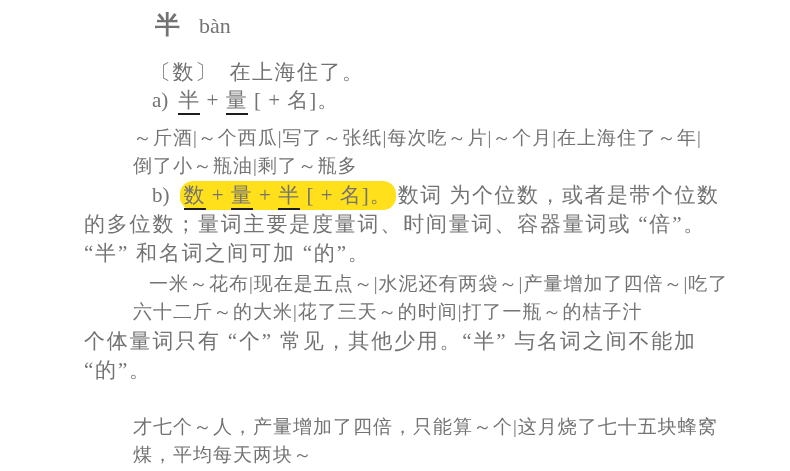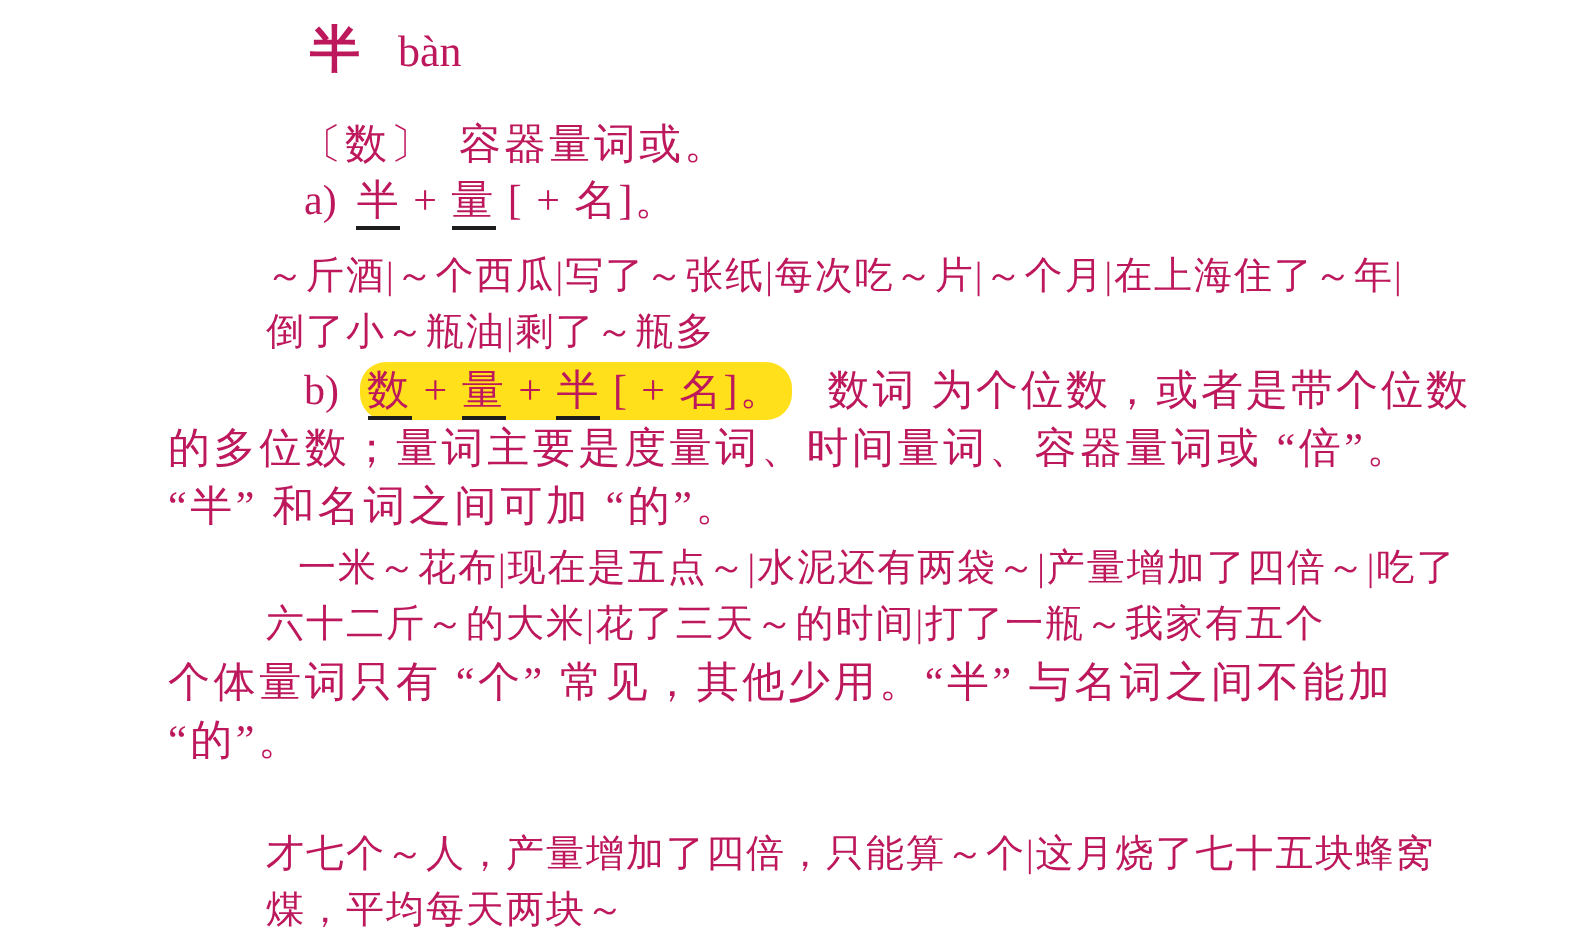--- a/index.html
+++ b/index.html
@@ -7,21 +7,21 @@
     padding: 0;
     background: #ffffff;
   }
   .page {
     position: relative;
     width: 790px;
     height: 471px;
     background: #ffffff;
     overflow: hidden;
     font-family: "Liberation Serif", "DejaVu Serif", serif;
-    color: #be185d;
+    color: #737373;
   }
   .line {
     position: absolute;
     white-space: nowrap;
   }
   
   .headword-line { top: 8px; left: 155px; }
   .headword {
     font-size: 25px;
     font-weight: bold;
@@ -40,21 +40,21 @@
   .b-line { top: 181px; left: 152px; }
   .sense-label { letter-spacing: 0; margin-right: 10px; }
   .u {
     border-bottom: 2px solid #1d1d1d;
     padding-bottom: 1px;
   }
   .hl {
     padding: 2px 4px 3px 4px;
     border-radius: 13px;
   }
-  .after-pattern { letter-spacing: 1.5px; margin-left: 18px; }
+  .after-pattern { letter-spacing: 1.5px; margin-left: 2px; }
   
   .body-line {
     left: 84px;
     font-size: 21px;
     letter-spacing: 1.8px;
   }
   .note2 { top: 210px; }
   .note3 { top: 239px; text-align: center; }
   .note4 { top: 327px; text-align: right; }
   .note5 { top: 356px; }
@@ -75,39 +75,39 @@
 </head>
 <body>
 
 <div class="page">
 
   <div class="line headword-line">
     <span class="headword">半</span><span class="pinyin">bàn</span>
   </div>
 
   <div class="line def-line">
-    <span>〔数〕</span><span class="def-text">容器量词或。</span>
+    <span>〔数〕</span><span class="def-text">在上海住了。</span>
   </div>
 
   <div class="line pattern-line a-line">
     <span class="sense-label">a)</span><span class="u">半</span><span> + </span><span class="u">量</span><span> [ + 名]。</span>
   </div>
 
   <div class="line example-line a-ex1">～斤酒|～个西瓜|写了～张纸|每次吃～片|～个月|在上海住了～年|</div>
   <div class="line example-line a-ex2">倒了小～瓶油|剩了～瓶多</div>
 
   <div class="line pattern-line b-line">
     <span class="sense-label">b)</span><span class="hl" style="background: rgb(255, 224, 26);"><span class="u">数</span><span> + </span><span class="u">量</span><span> + </span><span class="u">半</span><span> [ + 名]。</span></span><span class="after-pattern">数词 为个位数，或者是带个位数</span>
   </div>
 
   <div class="line body-line note2">的多位数；量词主要是度量词、时间量词、容器量词或 “倍”。</div>
   <div class="line body-line note3">“半” 和名词之间可加 “的”。</div>
 
   <div class="line example-line b-ex1">一米～花布|现在是五点～|水泥还有两袋～|产量增加了四倍～|吃了</div>
-  <div class="line example-line b-ex2">六十二斤～的大米|花了三天～的时间|打了一瓶～我家有五个</div>
+  <div class="line example-line b-ex2">六十二斤～的大米|花了三天～的时间|打了一瓶～的桔子汁</div>
 
   <div class="line body-line note4">个体量词只有 “个” 常见，其他少用。“半” 与名词之间不能加</div>
   <div class="line body-line note5">“的”。</div>
 
   <div class="line example-line b-ex4">才七个～人，产量增加了四倍，只能算～个|这月烧了七十五块蜂窝</div>
   <div class="line example-line b-ex5">煤，平均每天两块～</div>
 
 </div>
 
 </body></html>

